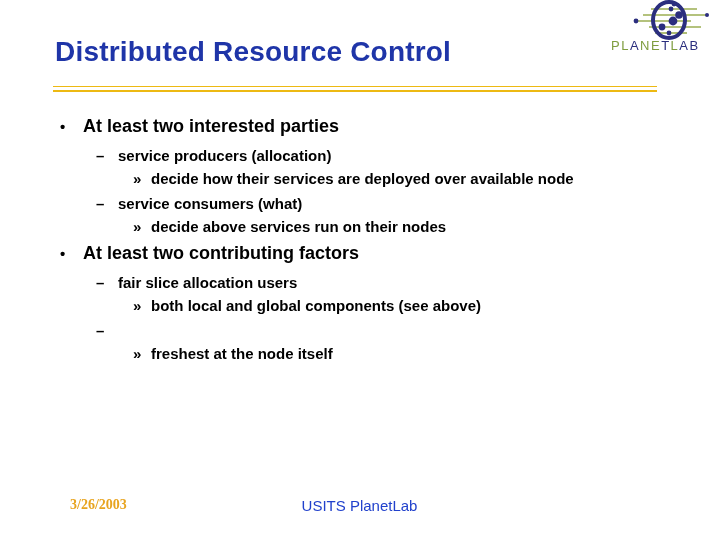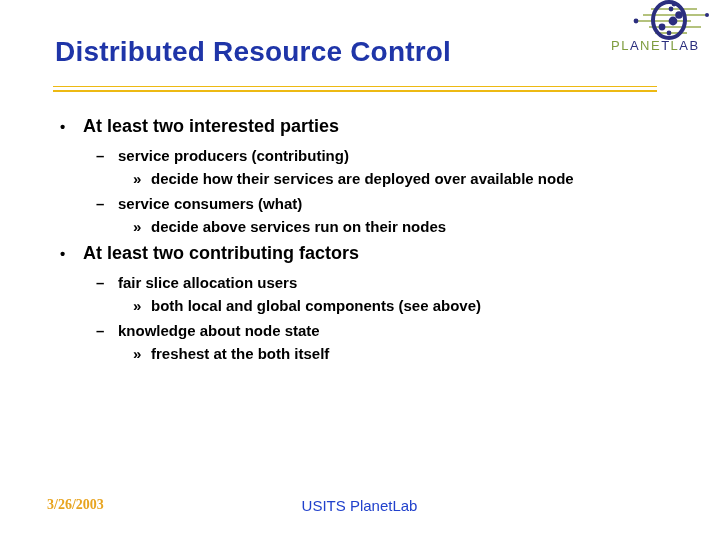--- a/index.html
+++ b/index.html
@@ -56,21 +56,21 @@
   .item .marker { flex: 0 0 auto; }
   .item .txt { white-space: nowrap; text-align: right; }
   .l1 { font-size: 18px; line-height: 24px; margin-bottom: 6px; }
   .l1 .marker { margin-left: 60px; width: 23px; font-size: 15px; }
   .l2 { font-size: 15px; line-height: 21px; margin-bottom: 2px; }
   .l2 .marker { margin-left: 96px; width: 22px; }
   .l3 { font-size: 15px; line-height: 21px; margin-bottom: 4px; }
   .l3 .marker { margin-left: 133px; width: 18px; }
   .footer-date {
     position: absolute;
-    left: 47px;
+    left: 70px;
     top: 497px;
     font-family: "Liberation Serif", serif;
     font-weight: bold;
     font-size: 14px;
     color: var(--c-date, #e8a41f);
   }
   .footer-center {
     position: absolute;
     left: 0;
     right: 0;
@@ -114,21 +114,21 @@
 
   <div class="rule"></div>
 
   <div class="content">
       <div class="item l1">
         <span class="marker">•</span>
         <span class="txt">At least two interested parties</span>
       </div>
       <div class="item l2">
         <span class="marker">–</span>
-        <span class="txt">service producers (contributing)</span>
+        <span class="txt">service producers (allocation)</span>
       </div>
       <div class="item l3">
         <span class="marker">»</span>
         <span class="txt">decide how their services are deployed over available node</span>
       </div>
       <div class="item l2">
         <span class="marker">–</span>
         <span class="txt">service consumers (what)</span>
       </div>
       <div class="item l3">
@@ -142,24 +142,23 @@
       <div class="item l2">
         <span class="marker">–</span>
         <span class="txt">fair slice allocation users</span>
       </div>
       <div class="item l3">
         <span class="marker">»</span>
         <span class="txt">both local and global components (see above)</span>
       </div>
       <div class="item l2">
         <span class="marker">–</span>
-        <span class="txt">knowledge about node state</span>
       </div>
       <div class="item l3">
         <span class="marker">»</span>
-        <span class="txt">freshest at the both itself</span>
+        <span class="txt">freshest at the node itself</span>
       </div>
     </div>
 
   <div class="footer-date">3/26/2003</div>
   <div class="footer-center">USITS PlanetLab</div>
 
 </div>
 
 </body></html>

